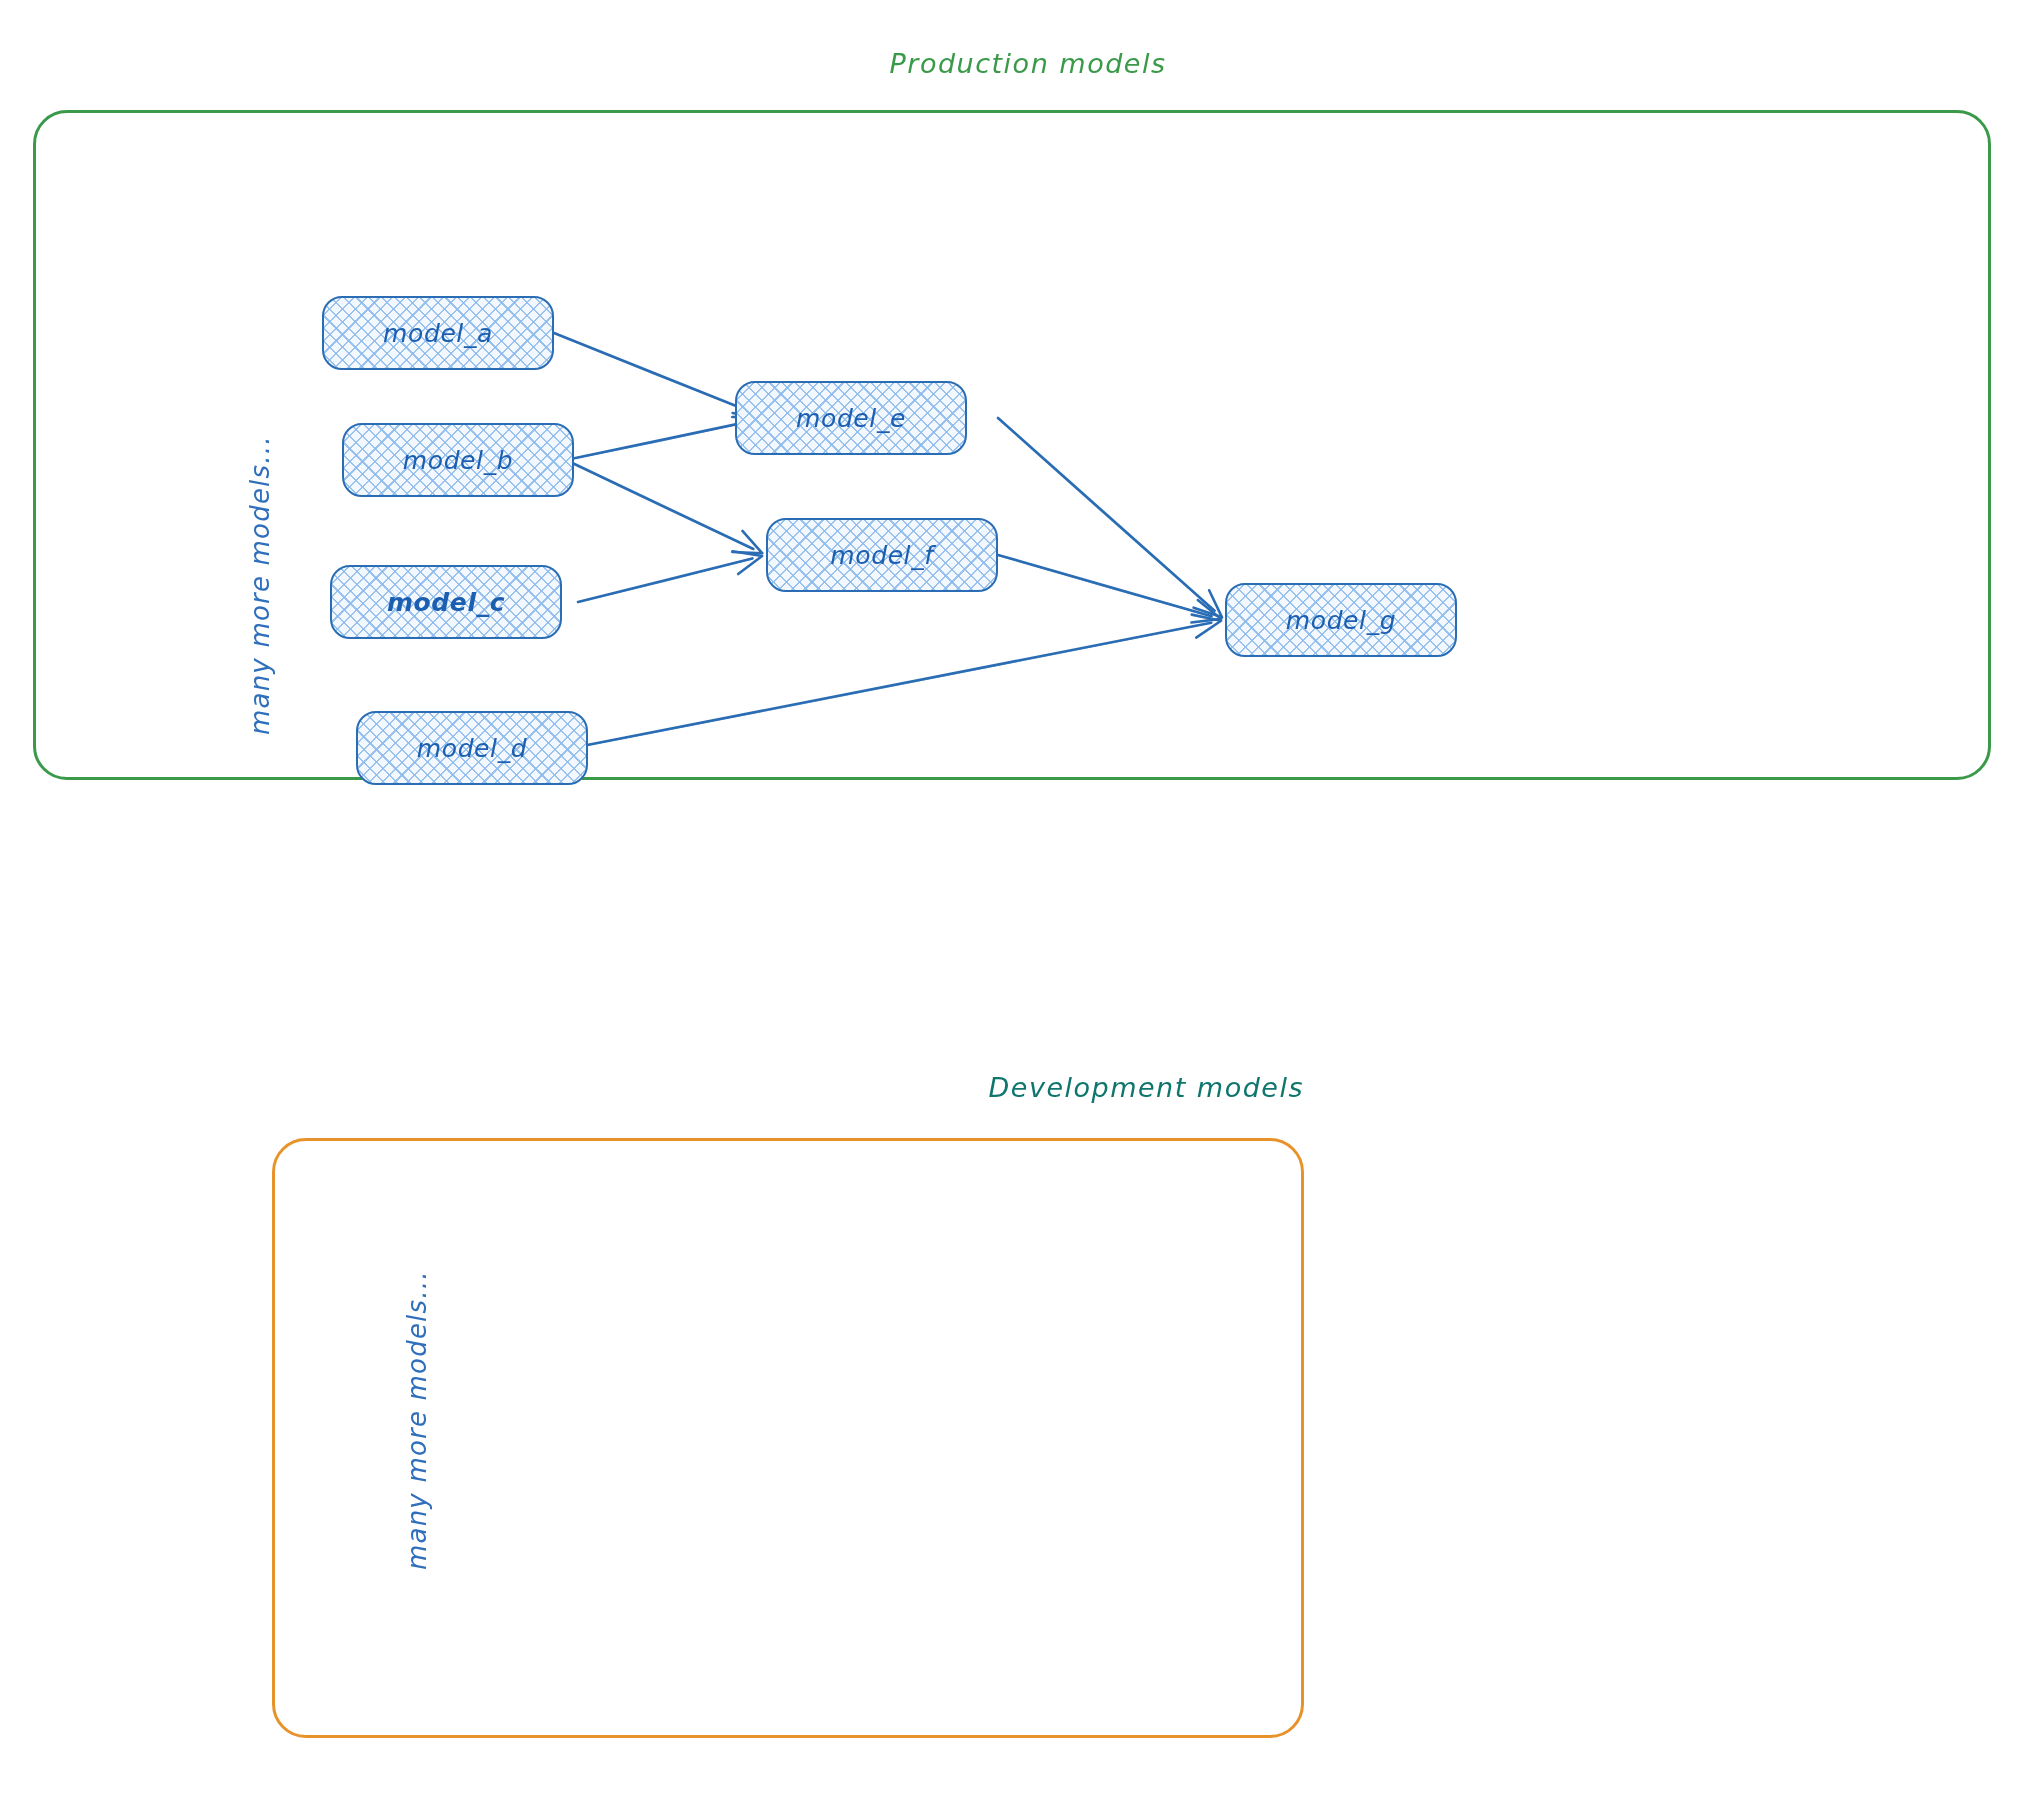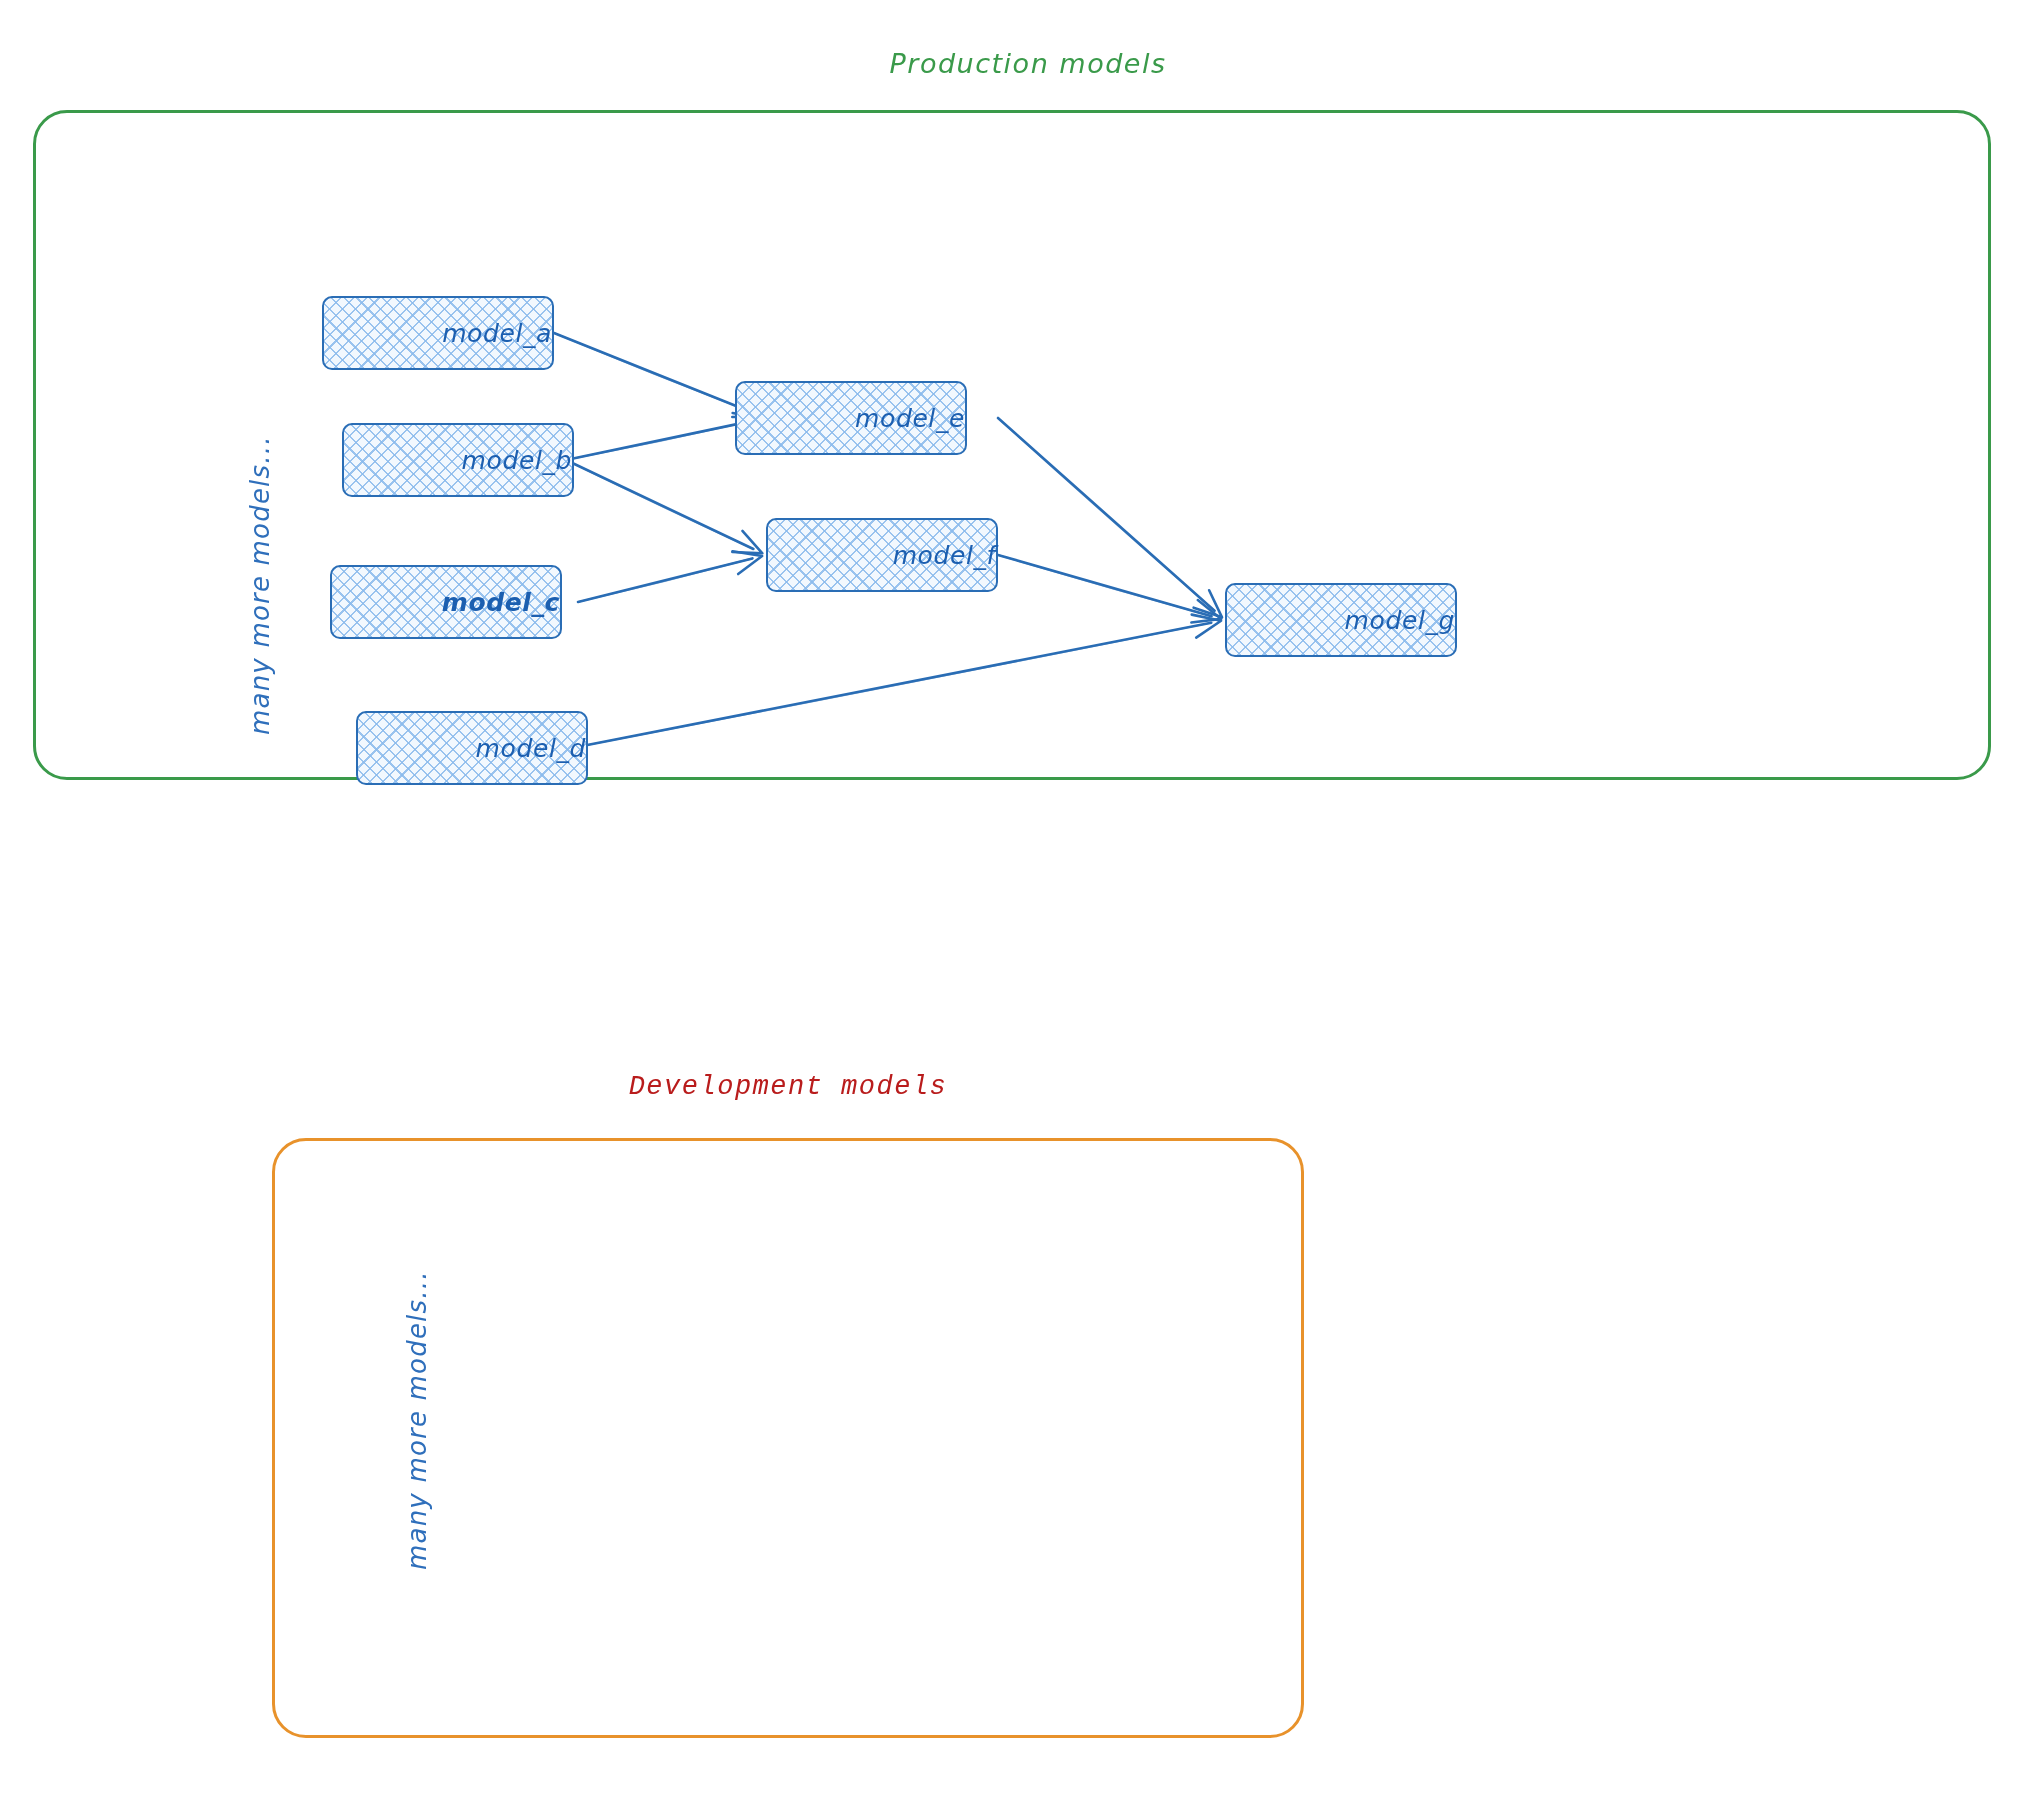--- a/index.html
+++ b/index.html
@@ -45,23 +45,22 @@
   #prod-title {
     left: 0; right: 0;
     top: 48px;
     text-align: center;
     color: #3a9a4a;
   }
   #dev-title {
     left: 272px;
     width: 1032px;
     top: 1072px;
-    text-align: center;
-    color: #b91c1c;
-    font-family: Liberation Mono, monospace;
+    text-align: right;
+    color: #0f766e;
   }
 
   
   .group-frame {
     position: absolute;
     border-radius: 34px;
     background: transparent;
     box-sizing: border-box;
   }
   #prod-frame {
@@ -98,24 +97,24 @@
   #dev-side-label {
     left: 402px;
     top: 1570px;
   }
 
   
   .node {
     position: absolute;
     box-sizing: border-box;
     border: 2.5px solid #2a6db5;
-    border-radius: 10px;
+    border-radius: 20px;
     display: flex;
     align-items: center;
-    justify-content: flex-end;
+    justify-content: center;
     background-color: #f2f8fe;
     background-image:
       repeating-linear-gradient(45deg,
         rgba(138,186,236,0.85) 0px,
         rgba(138,186,236,0.85) 1.6px,
         rgba(255,255,255,0) 1.6px,
         rgba(255,255,255,0) 9px),
       repeating-linear-gradient(-45deg,
         rgba(138,186,236,0.85) 0px,
         rgba(138,186,236,0.85) 1.6px,

